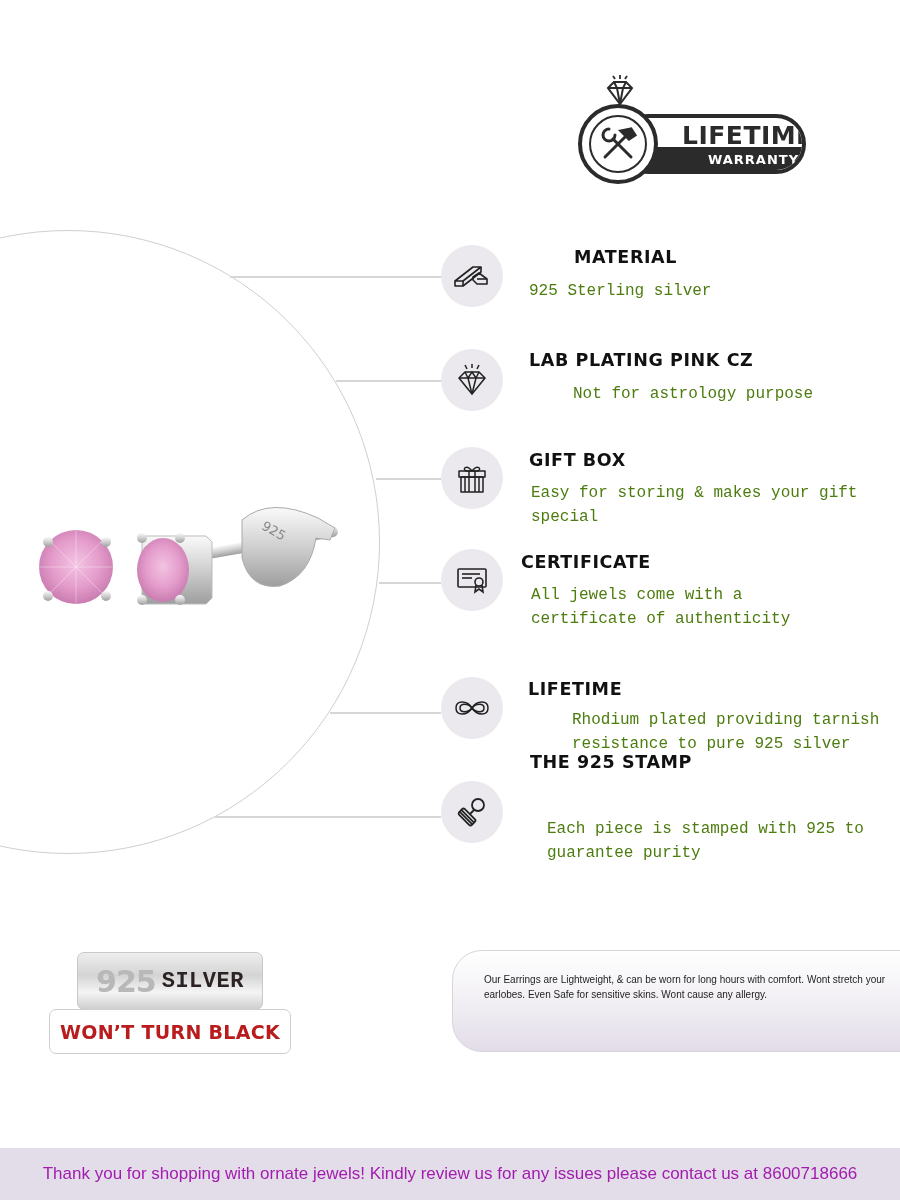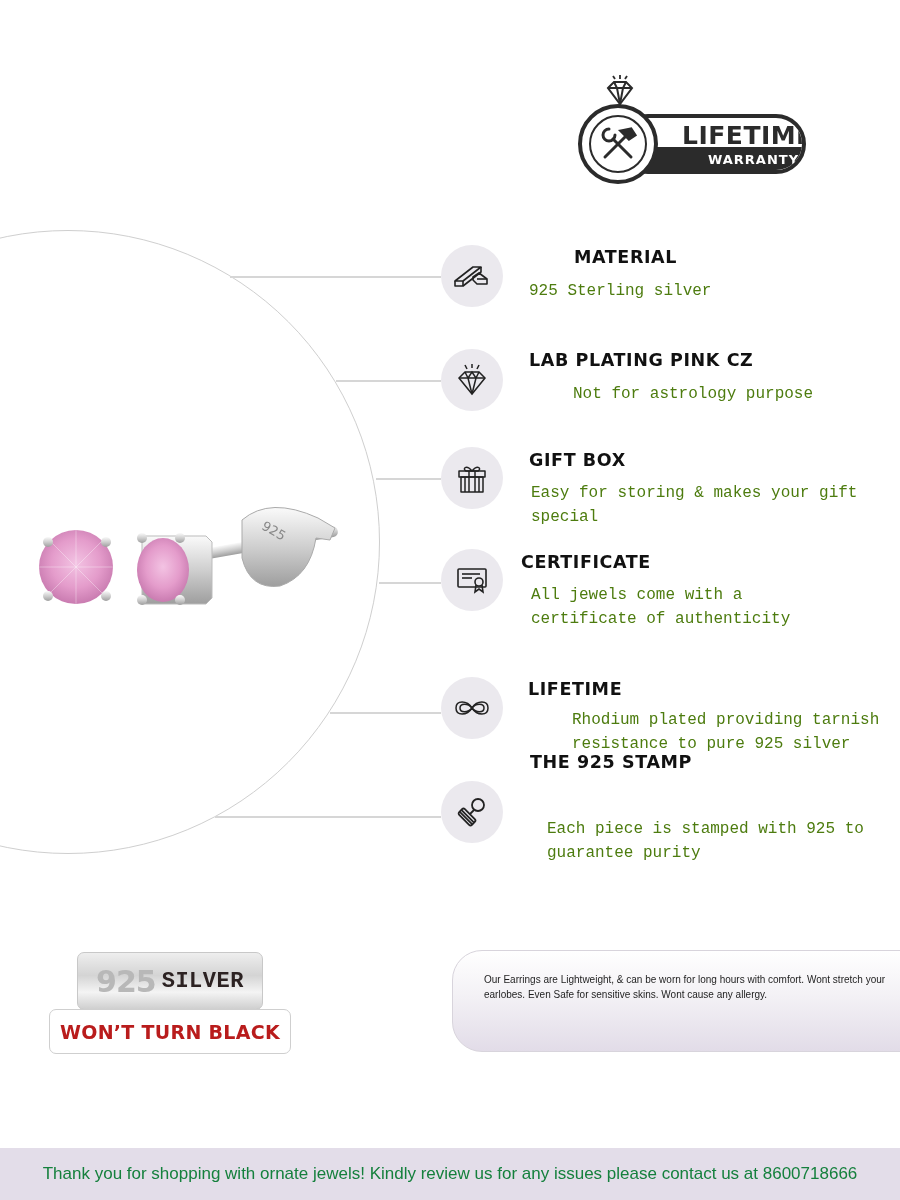--- a/index.html
+++ b/index.html
@@ -90,21 +90,21 @@
   #info-box .txt {
     position: absolute; left: 31px; top: 21px; width: 410px;
     font-size: 10px; line-height: 15px; color: #1e1e1e;
   }
 
   
   #footer {
     left: 0; top: 1148px; width: 900px; height: 52px; background: #e3dde9;
     display: flex; align-items: center; justify-content: center;
   }
-  #footer span { font-size: 17px; color: #15803d; font-family: "Liberation Sans", sans-serif; }
+  #footer span { font-size: 17px; color: #a21caf; font-family: "Liberation Sans", sans-serif; }
 </style>
 </head>
 <body>
 
 <div id="warranty" class="abs">
   <div class="pill">
     <div class="bot"></div>
     <span class="t1">LIFETIME</span>
     <span class="t2">WARRANTY</span>
   </div>

